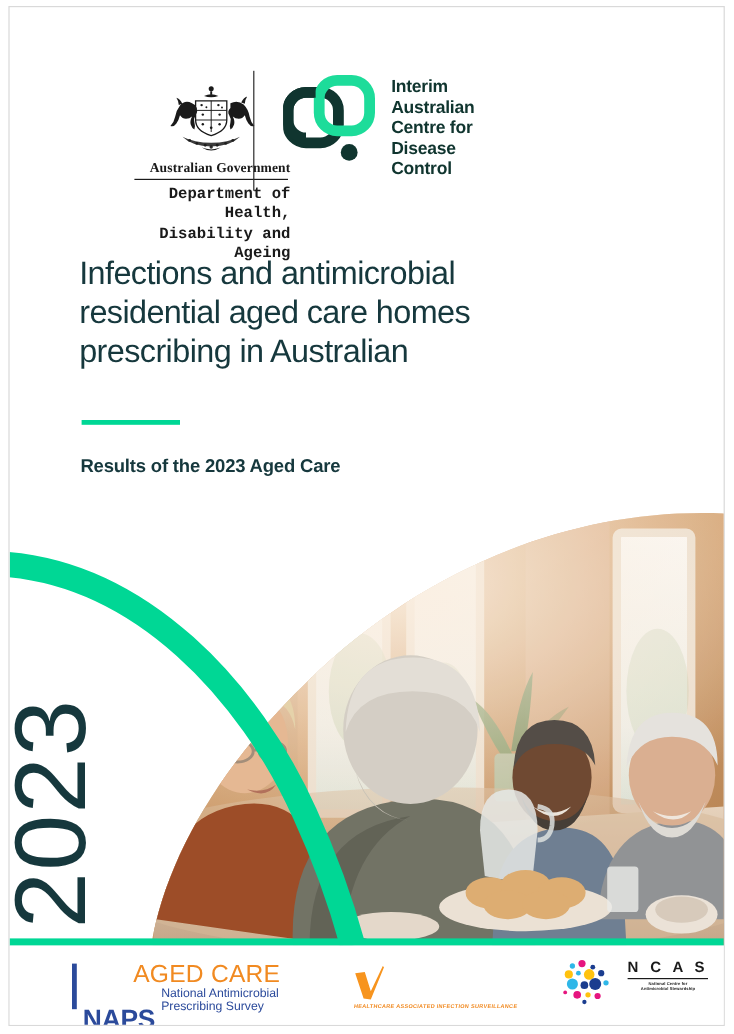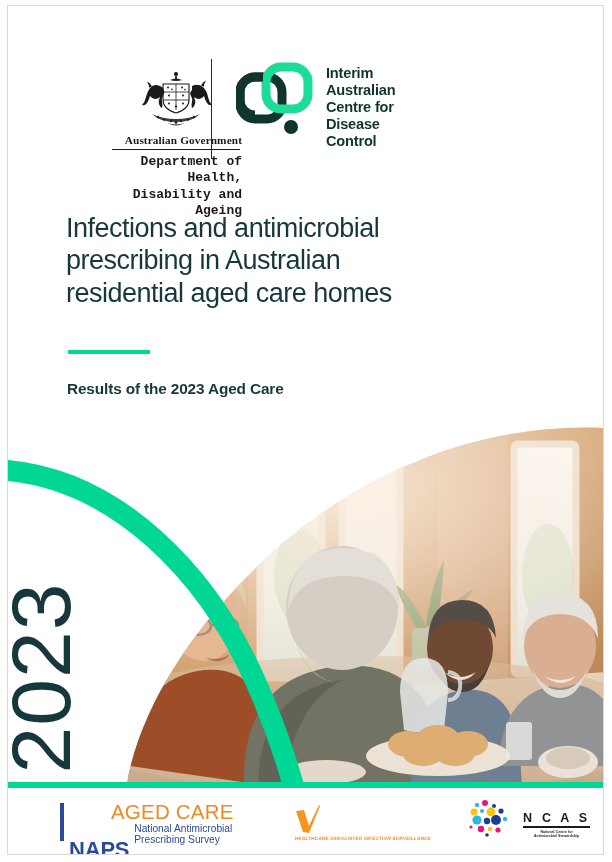--- a/index.html
+++ b/index.html
@@ -73,21 +73,21 @@
   .naps-line2{display:flex; align-items:flex-end; line-height:1.0;}
   .naps-acr{font-size:22px; font-weight:700; color:#2b4a9b; letter-spacing:-.2px;}
   .naps-sub{font-size:10.2px; font-weight:400; color:#2b4a9b; line-height:1.12; margin-left:5px; margin-bottom:16px;}
 
   .icniss{position:absolute; left:287px; top:16px;}
   .icniss-row{display:flex; align-items:center;}
   .icniss-tick{width:26px; height:30px; display:block; margin-right:-3px;}
   .icniss-word{font-size:27px; font-weight:700; color:#1b75bc; letter-spacing:-.5px; line-height:1;}
   .icniss-sub{font-size:4.6px; font-weight:700; color:#f18a21; letter-spacing:.25px; margin-top:2px; text-align:center; transform:skewX(-8deg);}
 
-  .ncas{position:absolute; left:460px; top:12px; display:flex; align-items:flex-end; gap:7px;}
+  .ncas{position:absolute; left:460px; top:12px; display:flex; align-items:flex-start; gap:7px;}
   .ncas-dots{width:48px; height:38px; display:block;}
   .ncas-words{display:flex; flex-direction:column; align-items:center;}
   .ncas-acr{font-size:12.5px; font-weight:700; color:#1a1a1a; letter-spacing:3.2px; line-height:1;}
   .ncas-rule{height:1.4px; background:#1a1a1a; width:100%; margin:2px 0 2px 0;}
   .ncas-sub{font-size:3.4px; font-weight:700; color:#1a1a1a; line-height:1.25; text-align:center; letter-spacing:.1px;}
 </style>
 </head>
 <body>
 
 <div class="page">
@@ -163,22 +163,22 @@
         <div>Australian</div>
         <div>Centre for</div>
         <div>Disease</div>
         <div>Control</div>
       </div>
     </div>
   </div>
 
   <div class="title">
     <div>Infections and antimicrobial</div>
+    <div>residential aged care homes</div>
     <div>prescribing in Australian</div>
-    <div>residential aged care homes</div>
   </div>
   <div class="title-rule"></div>
   <div class="subtitle">
     <div>Results of the 2023 Aged Care</div>
   </div>
 
   <div class="hero">
     <svg width="597" height="362" viewBox="0 0 597 362">
       <defs>
 

